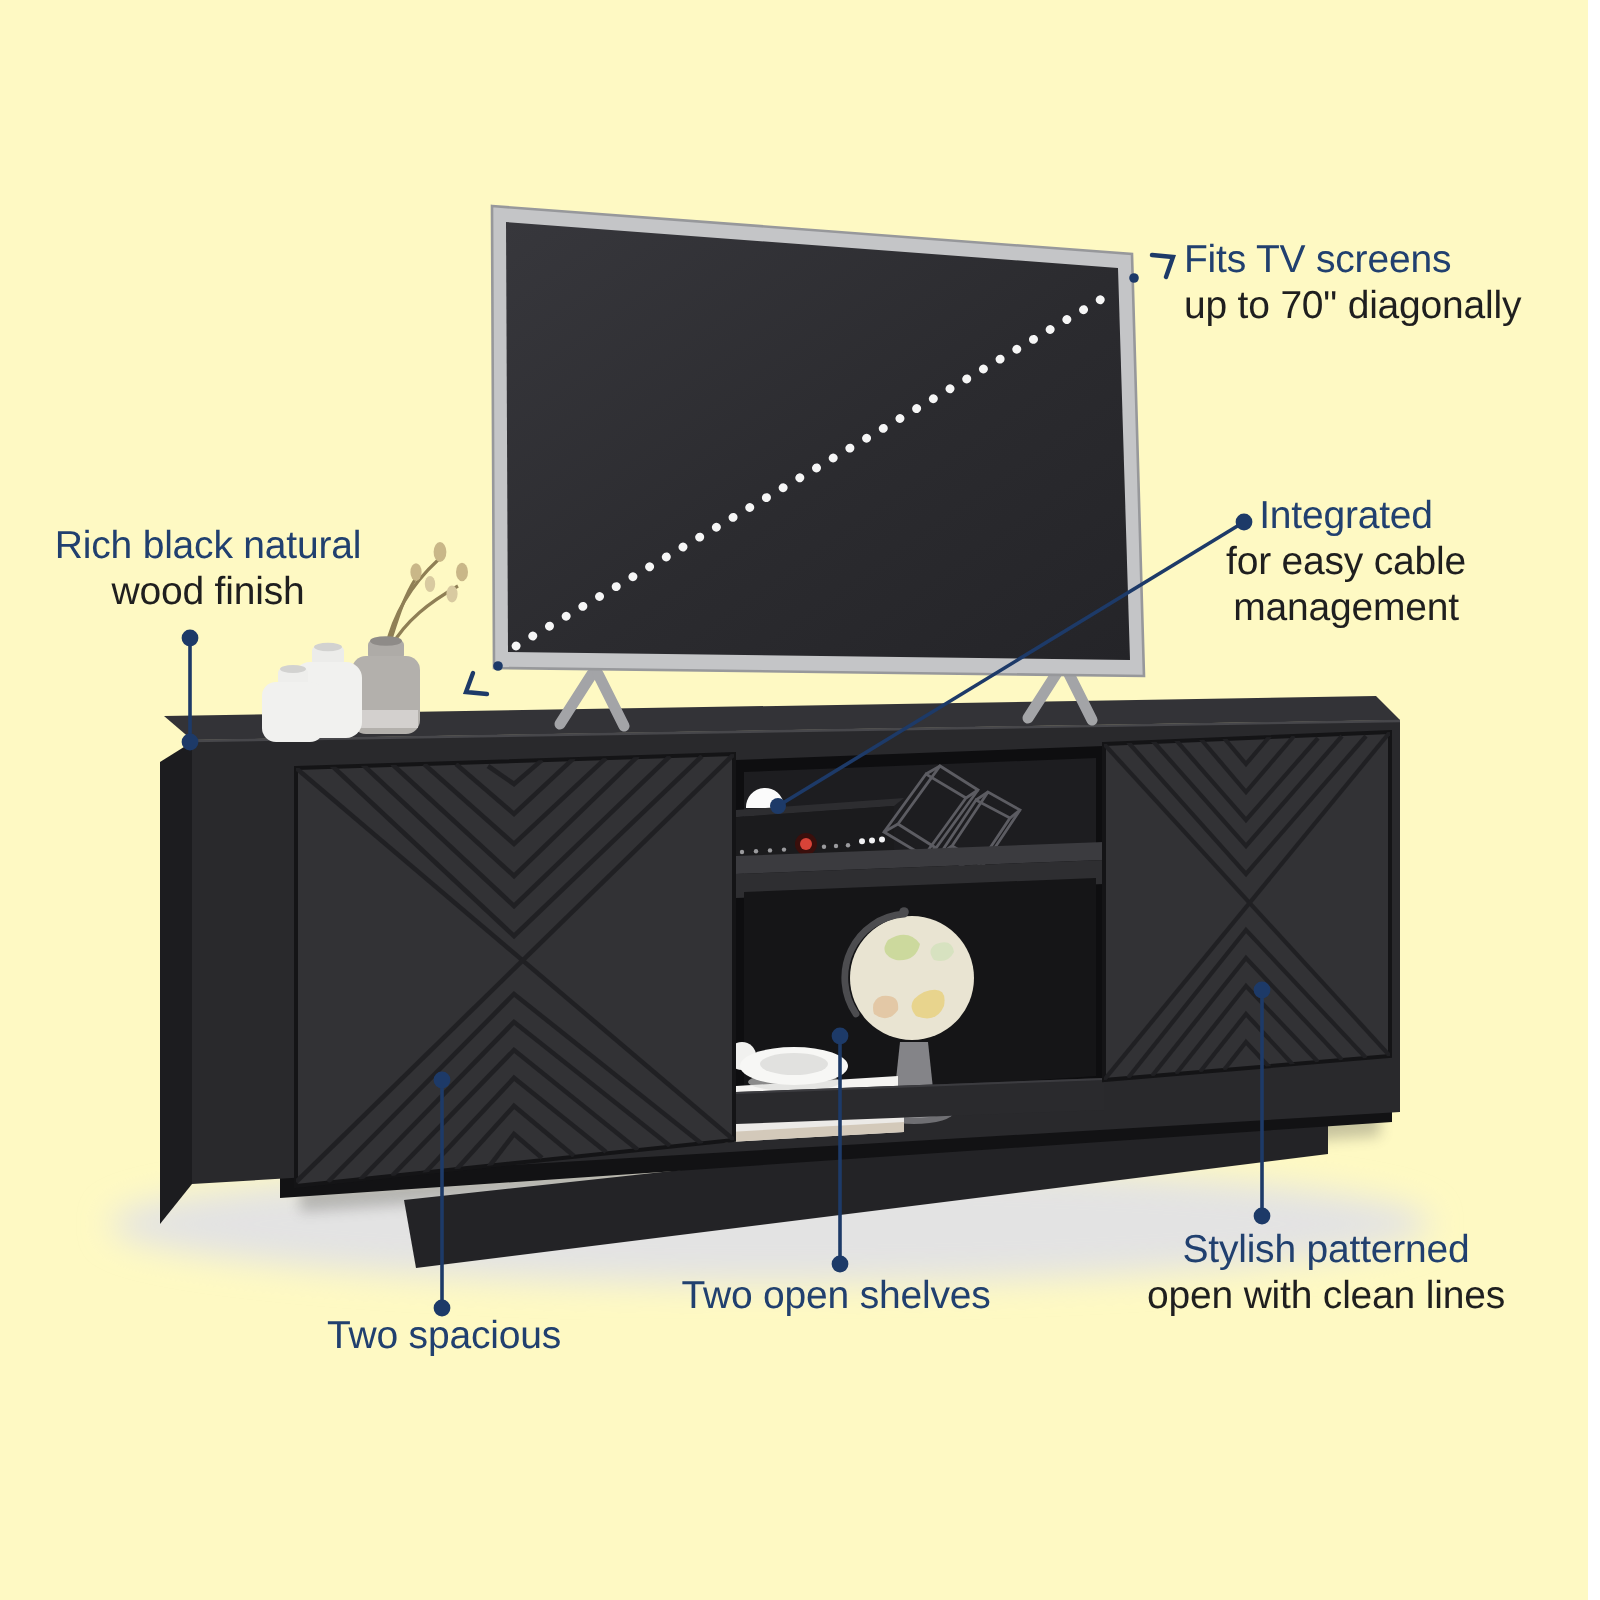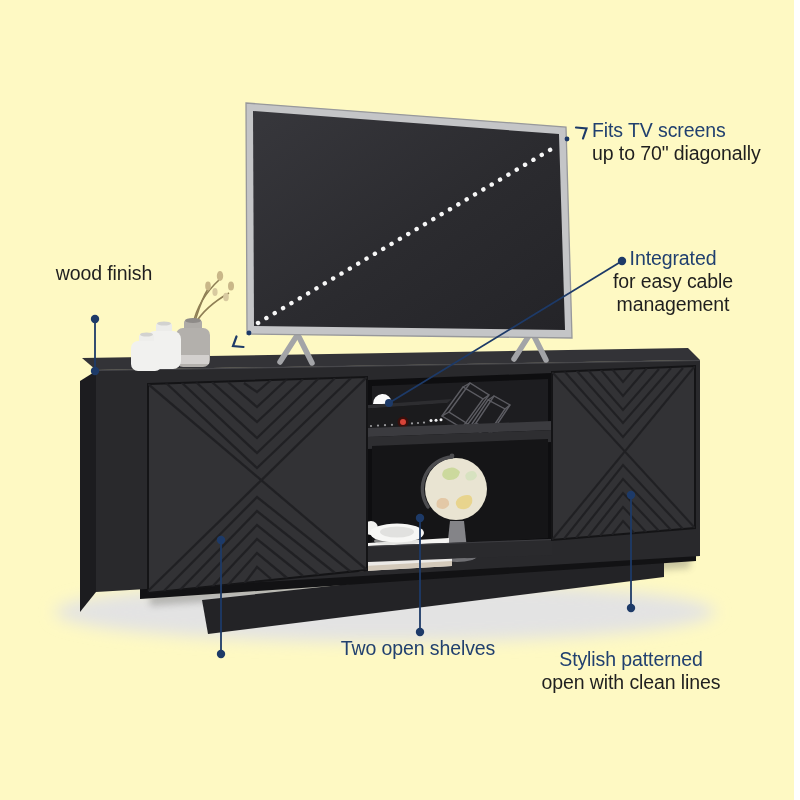--- a/index.html
+++ b/index.html
@@ -250,34 +250,36 @@
     </g>
   </g>
 </svg>
 
 <div class="callout left-align" style="left:592px;top:119px;">
   <div class="t-blue">Fits TV screens</div>
   <div class="t-dark">up to 70" diagonally</div>
 </div>
 
 <div class="callout" style="left:104px;top:262px;">
+  <div class="t-blue">Rich black natural</div>
   <div class="t-dark">wood finish</div>
 </div>
 
 <div class="callout" style="left:673px;top:247px;">
   <div class="t-blue">Integrated</div>
   <div class="t-dark">for easy cable</div>
   <div class="t-dark">management</div>
 </div>
 
 <div class="callout" style="left:222px;top:657px;">
+  <div class="t-blue">Two spacious</div>
 </div>
 
 <div class="callout" style="left:418px;top:637px;">
   <div class="t-blue">Two open shelves</div>
 </div>
 
-<div class="callout" style="left:631px;top:614px;margin-top:34px;">
+<div class="callout" style="left:663px;top:614px;">
   <div class="t-blue">Stylish patterned</div>
   <div class="t-dark">open with clean lines</div>
 </div>
 
 </div>
 
 </body></html>

